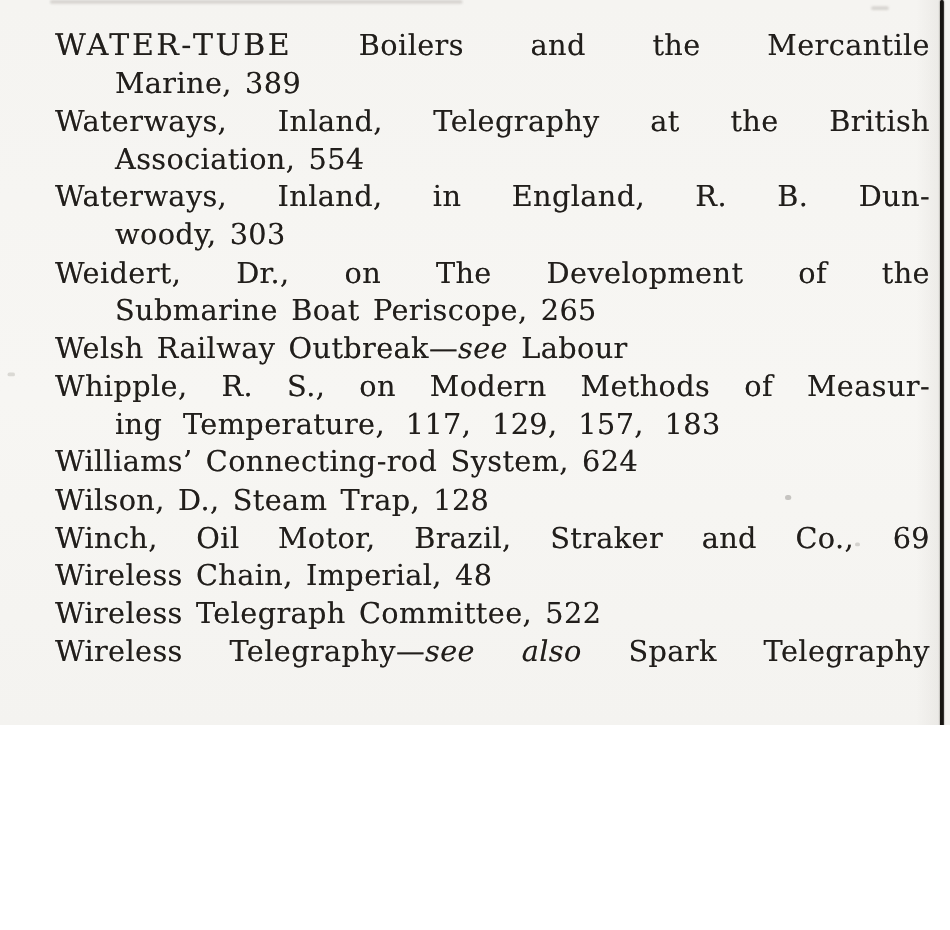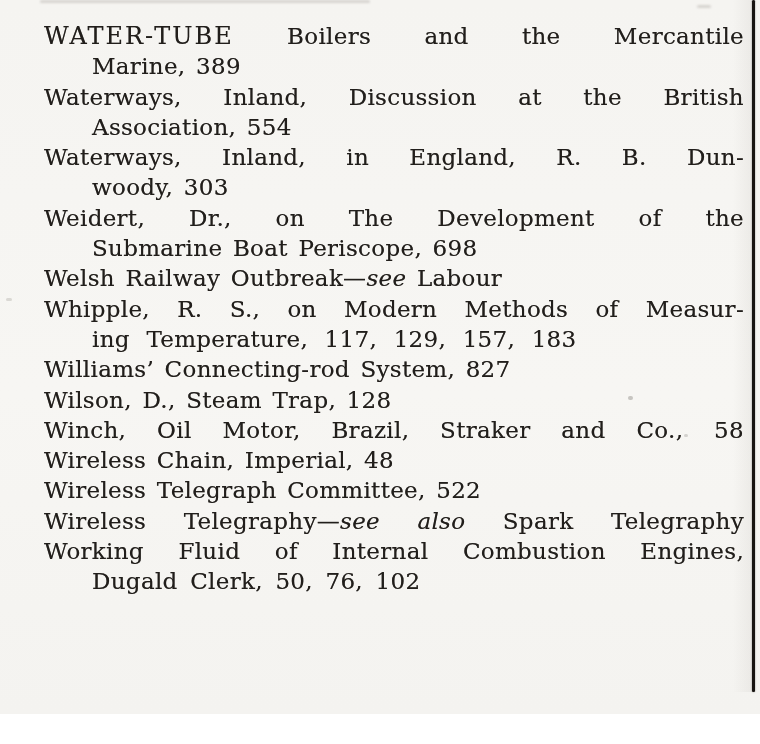--- a/index.html
+++ b/index.html
@@ -3,21 +3,21 @@
 <meta charset="utf-8">
 <style>
   html, body {
     margin: 0;
     padding: 0;
     background: #ffffff;
   }
   .page {
     position: relative;
     width: 760px;
-    height: 714px;
+    height: 580px;
     overflow: hidden;
     background: linear-gradient(180deg, #f5f4f1 0%, #f7f6f3 55%, #f4f3f0 100%);
     font-family: "DejaVu Serif", "Liberation Serif", serif;
     color: #211e1b;
   }
   .text-block {
     position: absolute;
     top: 21px;
     left: 44px;
     width: 700px;
@@ -90,69 +90,65 @@
   <div class="rule"></div>
 
   <div class="text-block">
 
     <div class="entry">
       <div class="line just"><span class="caps">WATER-TUBE</span><i class="it"></i><span> Boilers and the Mercantile</span></div>
       <div class="line cont"><span>Marine, 389</span></div>
     </div>
 
     <div class="entry">
-      <div class="line just"><span>Waterways, Inland, Discussion at the British</span></div>
+      <div class="line just"><span>Waterways, Inland, Telegraphy at the British</span></div>
       <div class="line cont"><span>Association, 554</span></div>
     </div>
 
     <div class="entry">
       <div class="line just"><span>Waterways, Inland, in England, R. B. Dun-</span></div>
       <div class="line cont"><span>woody, 303</span></div>
     </div>
 
 
     <div class="entry">
       <div class="line just"><span>Weidert, Dr., on The Development of the</span></div>
-      <div class="line cont"><span>Submarine Boat Periscope, 698</span></div>
+      <div class="line cont"><span>Submarine Boat Periscope, 265</span></div>
     </div>
 
     <div class="entry">
       <div class="line"><span>Welsh Railway Outbreak—</span><i class="it">see</i><span> Labour</span></div>
     </div>
 
     <div class="entry">
       <div class="line just"><span>Whipple, R. S., on Modern Methods of Measur-</span></div>
       <div class="line cont wordy"><span>ing Temperature, 117, 129, 157, 183</span></div>
     </div>
 
     <div class="entry">
-      <div class="line"><span>Williams’ Connecting-rod System, 827</span></div>
+      <div class="line"><span>Williams’ Connecting-rod System, 624</span></div>
     </div>
 
     <div class="entry">
       <div class="line"><span>Wilson, D., Steam Trap, 128</span></div>
     </div>
 
     <div class="entry">
-      <div class="line just"><span>Winch, Oil Motor, Brazil, Straker and Co., 58</span></div>
+      <div class="line just"><span>Winch, Oil Motor, Brazil, Straker and Co., 69</span></div>
     </div>
 
 
     <div class="entry">
       <div class="line"><span>Wireless Chain, Imperial, 48</span></div>
     </div>
 
     <div class="entry">
       <div class="line"><span>Wireless Telegraph Committee, 522</span></div>
     </div>
 
     <div class="entry">
       <div class="line just"><span>Wireless Telegraphy—</span><i class="it">see also</i><span> Spark Telegraphy</span></div>
     </div>
 
 
-    <div class="entry">
-      <div class="line just"><span>Working Fluid of Internal Combustion Engines,</span></div>
-      <div class="line cont wordy-sm"><span>Dugald Clerk, 50, 76, 102</span></div>
-    </div>
 
   </div>
 </div>
 
 </body></html>

